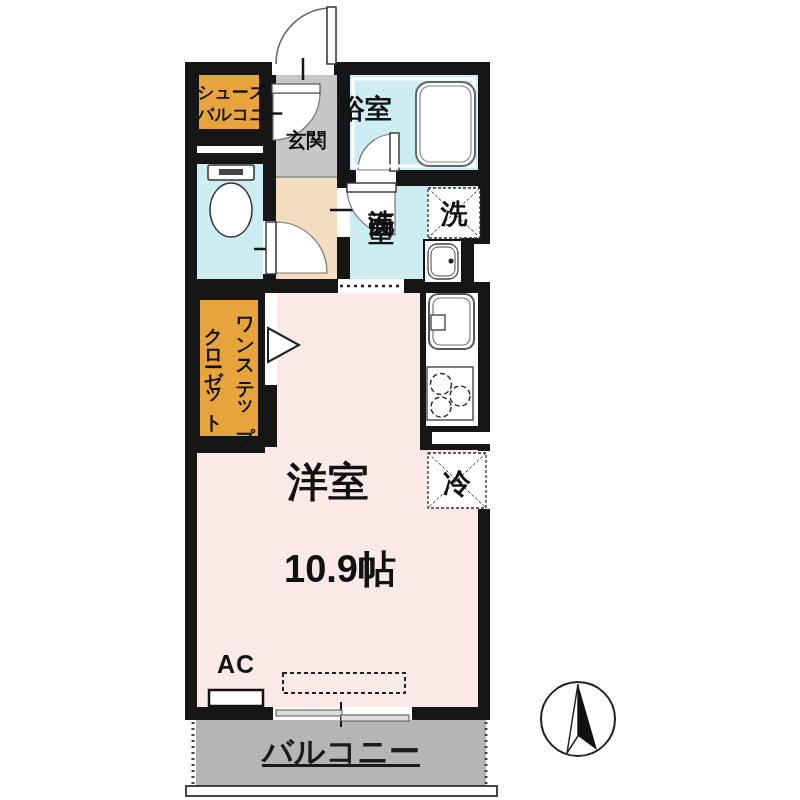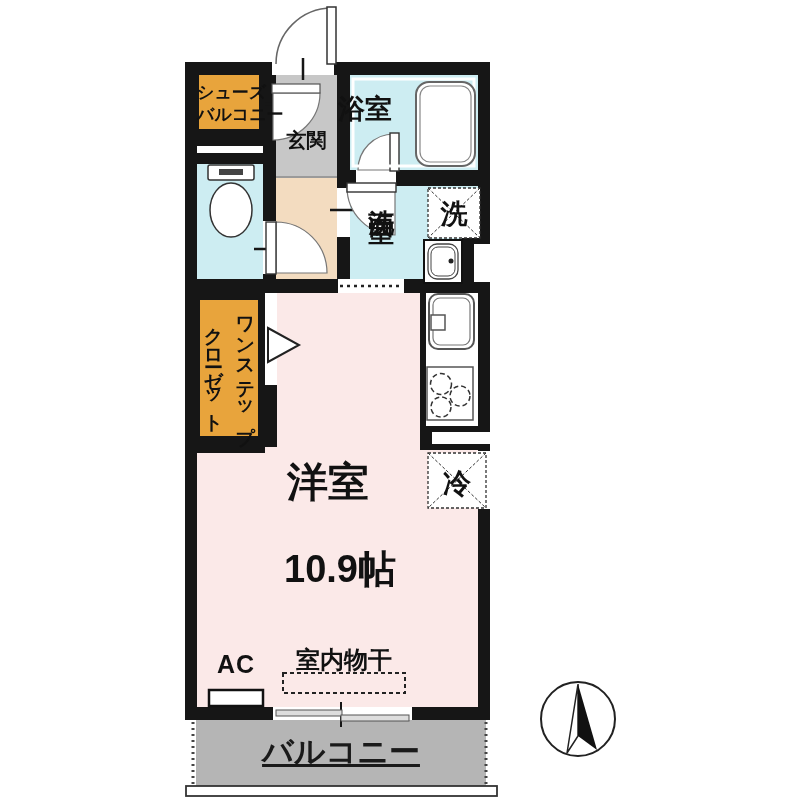--- a/index.html
+++ b/index.html
@@ -181,17 +181,16 @@
     <span class="vtext">クローゼット</span>
   </div>
 
   <div class="label" style="left:228px;top:456px;width:200px;font-size:41px;">洋室</div>
   <div class="label" style="left:240px;top:505px;width:200px;font-size:38px;margin-top:40px;">10.9帖</div>
 
   <div class="label" style="left:428px;top:466px;width:58px;font-size:28px;">冷</div>
 
   <div class="label" style="left:207px;top:648px;width:58px;font-size:25px;letter-spacing:1px;">AC</div>
 
-  <div class="label" style="left:283px;top:644px;width:122px;font-size:24px;">室内物干</div>
 
   <div class="label" style="left:196px;top:732px;width:290px;font-size:31px;color:#1a1a1a;text-decoration:underline;">バルコニー</div>
 
 </div>
 
 </body></html>

